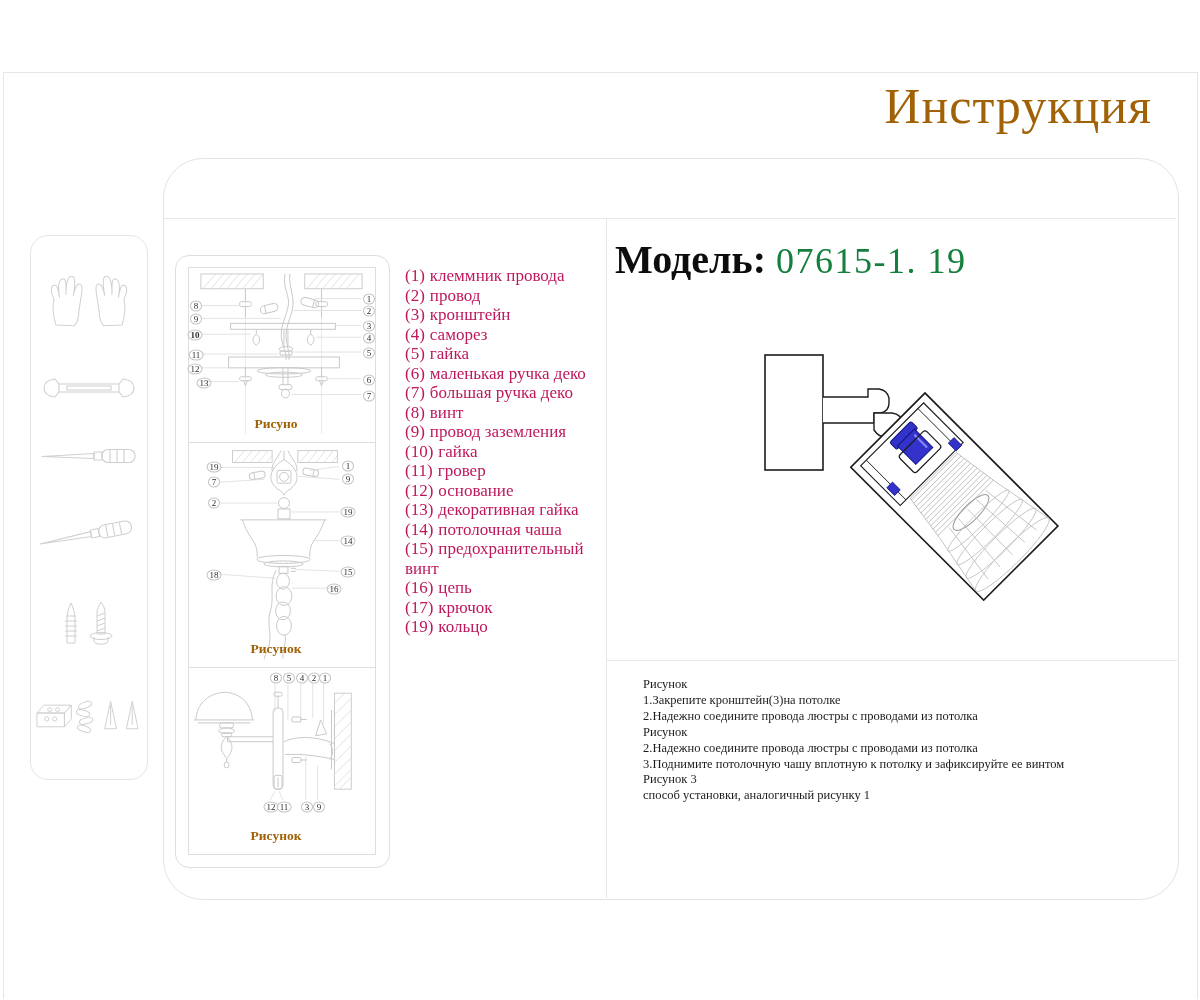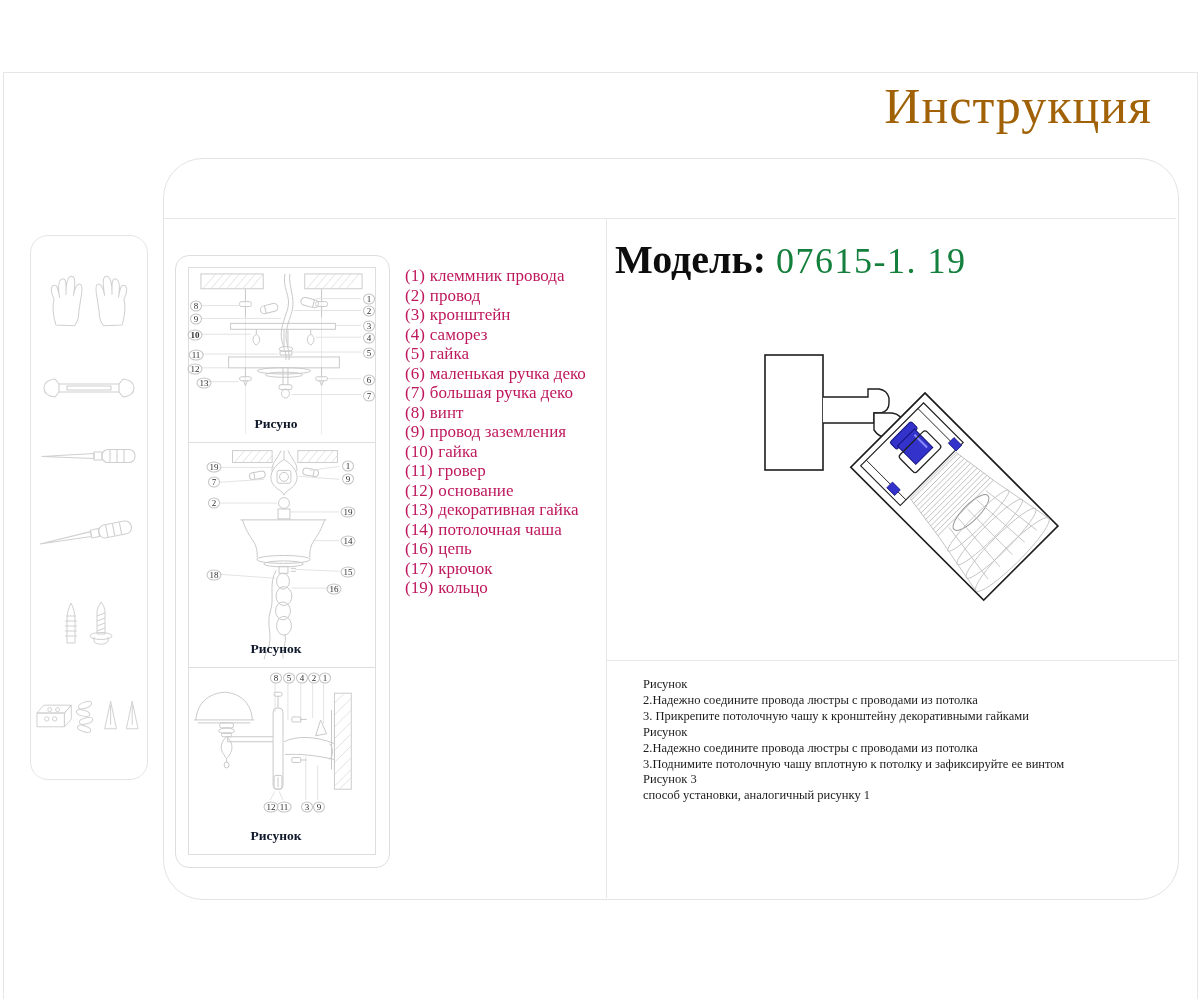--- a/index.html
+++ b/index.html
@@ -26,21 +26,21 @@
     padding:24px 0 38px 0;box-sizing:border-box;}
   
   .fig-panel{left:175px;top:255px;width:213px;height:611px;border:1px solid #dedede;border-radius:14px;}
   .fig-inner{left:188px;top:267px;width:188px;height:588px;border:1px solid #dedede;box-sizing:border-box;}
   .fig{position:relative;width:100%;}
   .fig-1{height:174px;border-bottom:1px solid #dedede;}
   .fig-2{height:224px;border-bottom:1px solid #dedede;}
   .fig-3{height:186px;}
   .fig svg{position:absolute;left:0;top:0;}
   .fig-caption{position:absolute;left:0;bottom:10px;width:174px;text-align:center;
-    font-size:13.5px;font-weight:bold;color:#0f172a;}
+    font-size:13.5px;font-weight:bold;color:#a16207;}
   .callout{position:absolute;min-width:12px;height:11px;padding:0 2px;box-sizing:border-box;
     border:1px solid #c2c2c2;border-radius:50%;background:transparent;
     display:flex;align-items:center;justify-content:center;
     font-size:9px;line-height:1;color:#2e2e2e;transform:translate(-50%,-50%);}
   
   .parts{left:405px;top:266px;width:193px;font-size:17px;line-height:19.5px;color:#be185d;}
   .part-line{white-space:normal;}
   .part-name{margin-left:5px;}
   
   .model-row{left:615px;top:236px;white-space:nowrap;}
@@ -354,20 +354,21 @@
     <div class="part-line"><span class="part-num">(10)</span><span class="part-name">гайка</span></div>
 
     <div class="part-line"><span class="part-num">(11)</span><span class="part-name">гровер</span></div>
 
     <div class="part-line"><span class="part-num">(12)</span><span class="part-name">основание</span></div>
 
     <div class="part-line"><span class="part-num">(13)</span><span class="part-name">декоративная гайка</span></div>
 
     <div class="part-line"><span class="part-num">(14)</span><span class="part-name">потолочная чаша</span></div>
 
+    <div class="part-line"><span class="part-num">(15)</span><span class="part-name">предохранительный винт</span></div>
 
     <div class="part-line"><span class="part-num">(16)</span><span class="part-name">цепь</span></div>
 
     <div class="part-line"><span class="part-num">(17)</span><span class="part-name">крючок</span></div>
 
     <div class="part-line"><span class="part-num">(19)</span><span class="part-name">кольцо</span></div>
   </div>
 
 <div class="abs model-row">
   <span class="model-label">Модель:</span><span class="model-value">07615-1. 19</span>
@@ -418,24 +419,24 @@
       <ellipse cx="144" cy="52.5" rx="7" ry="46"></ellipse>
       <ellipse cx="160" cy="52.5" rx="8" ry="49"></ellipse>
     </g>
   </g>
 </svg>
 
 <div class="abs instr">
 
     <div class="instr-line">Рисунок</div>
 
+    <div class="instr-line">1.Закрепите кронштейн(3)на потолке</div>
 
     <div class="instr-line">2.Надежно соедините провода люстры с проводами из потолка</div>
 
-    <div class="instr-line">3. Прикрепите потолочную чашу к кронштейну декоративными гайками</div>
 
     <div class="instr-line">Рисунок</div>
 
 
     <div class="instr-line">2.Надежно соедините провода люстры с проводами из потолка</div>
 
     <div class="instr-line">3.Поднимите потолочную чашу вплотную к потолку и зафиксируйте ее винтом</div>
 
     <div class="instr-line">Рисунок 3</div>
 

